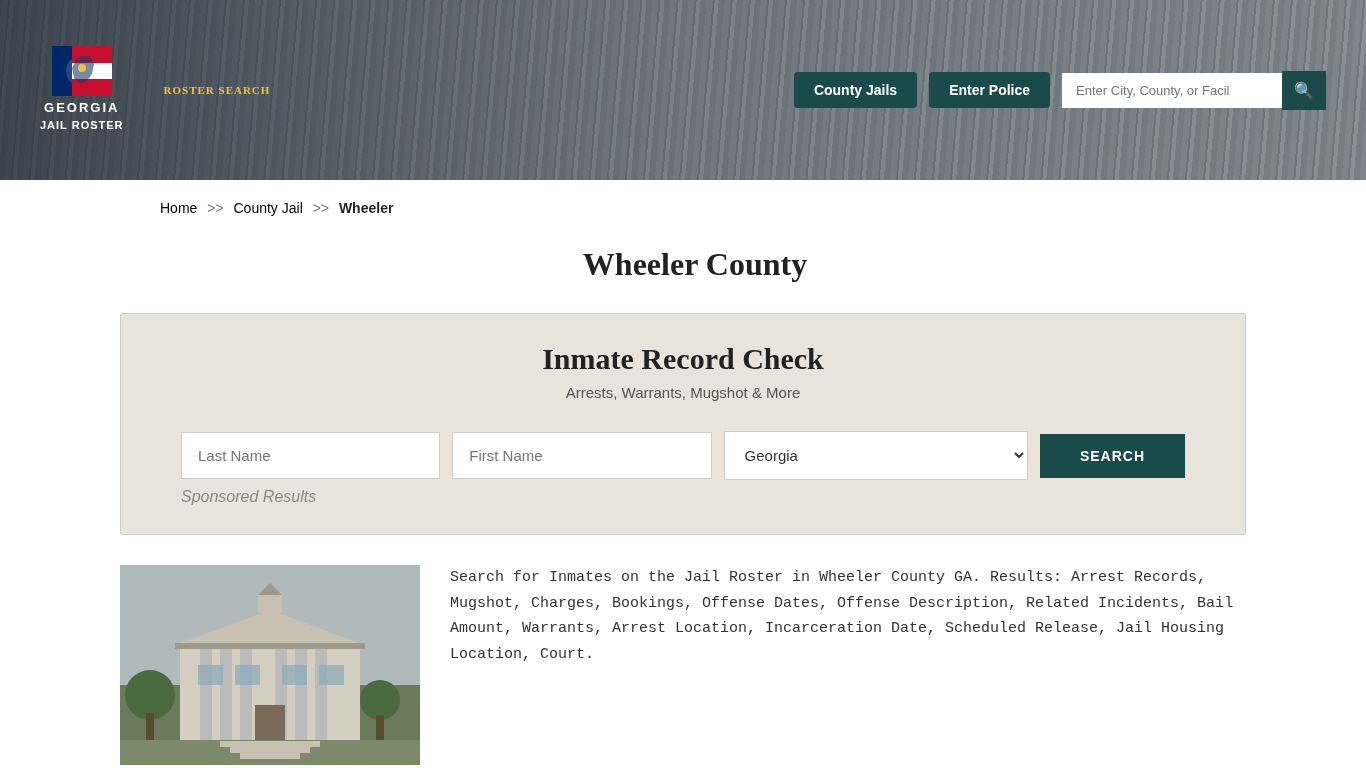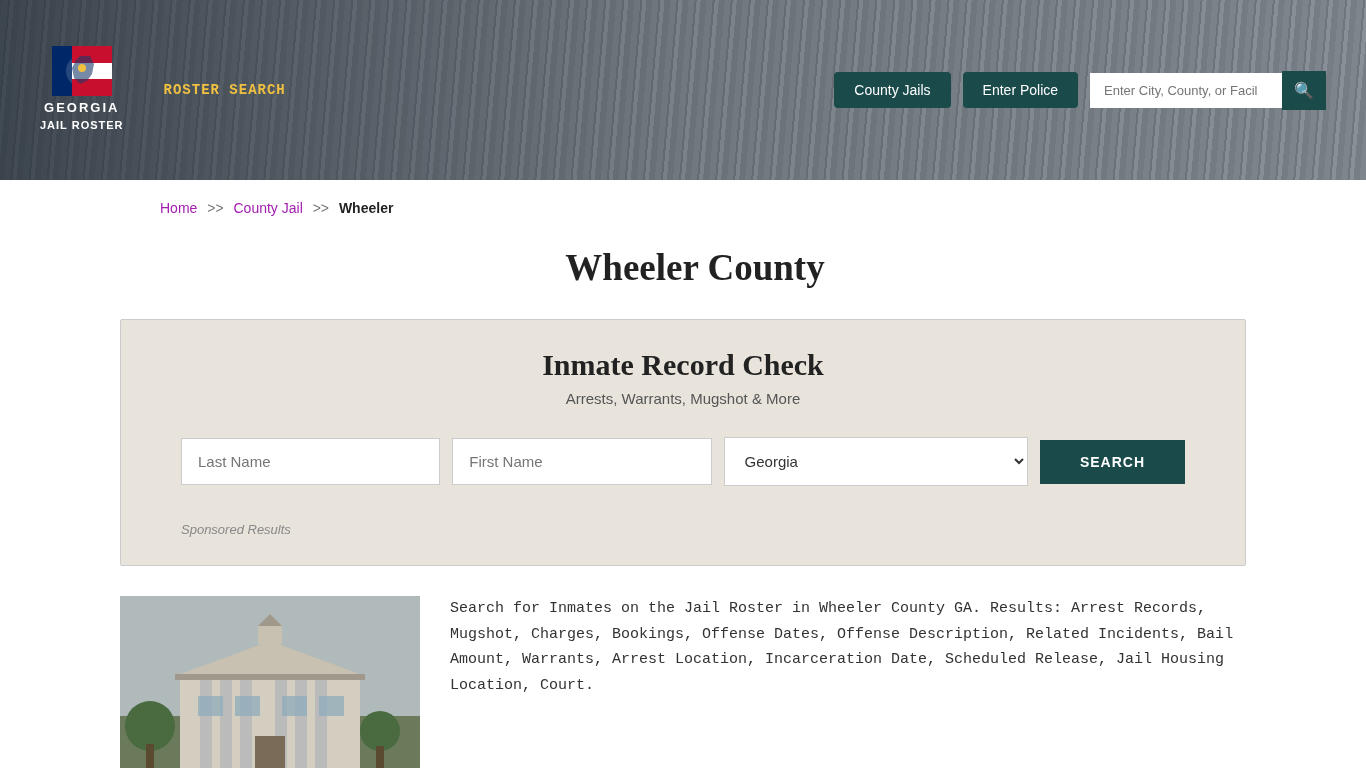--- a/index.html
+++ b/index.html
@@ -55,52 +55,52 @@
       line-height: 1.3;
       margin-top: 4px;
       font-family: Arial, sans-serif;
     }
     .logo-text .line2 {
       font-size: 11px;
       letter-spacing: 1px;
     }
     .nav-roster-search {
       color: #f0c040;
-      font-family: Liberation Mono, monospace;
-      font-size: 14px;
+      font-family: Liberation Serif, serif;
+      font-size: 11px;
       font-weight: bold;
       letter-spacing: 1px;
       text-transform: uppercase;
     }
     .nav-right {
       margin-left: auto;
       display: flex;
       align-items: center;
       gap: 12px;
     }
     .nav-btn {
       padding: 10px 20px;
       border: none;
       border-radius: 4px;
       font-family: Arial, sans-serif;
       font-size: 14px;
-      font-weight: normal;
+      font-weight: bold;
       cursor: pointer;
       background: #1a4a4a;
       color: #fff;
     }
     .search-bar {
       display: flex;
       align-items: center;
     }
     .search-bar input {
       padding: 10px 14px;
       font-size: 13px;
       border: none;
-      width: 192px;
+      width: 220px;
       outline: none;
       font-family: Arial, sans-serif;
       color: #888;
     }
     .search-bar button {
       padding: 10px 12px;
       background: #1a4a4a;
       border: none;
       cursor: pointer;
       color: #fff;
@@ -108,39 +108,39 @@
     }
 
     
     .breadcrumb {
       padding: 20px 160px;
       font-family: Arial, sans-serif;
       font-size: 14px;
       color: #555;
     }
     .breadcrumb a {
-      color: #a21caf;
+      color: #000000;
       text-decoration: none;
     }
     .breadcrumb .sep {
       margin: 0 6px;
       color: #777;
     }
     .breadcrumb .current {
       font-weight: bold;
       color: #222;
     }
 
     
     .page-title-section {
       text-align: center;
       padding: 10px 0 30px;
     }
     .page-title {
-      font-size: 37px;
+      font-size: 32px;
       font-weight: bold;
       font-family: Georgia, serif;
       color: #222;
       padding-left: 24px;
     }
 
     
     .record-check-card {
       background: #e8e4dc;
       border: 1px solid #ccc;
@@ -195,22 +195,22 @@
       color: #fff;
       font-size: 14px;
       font-weight: bold;
       font-family: Arial, sans-serif;
       border: none;
       cursor: pointer;
       letter-spacing: 1px;
       white-space: nowrap;
     }
     .sponsored-label {
-      margin-top: 36px;
-      font-size: 13px;
+      margin-top: 8px;
+      font-size: 16px;
       color: #888;
       font-family: Arial, sans-serif;
       font-style: italic;
     }
 
     
     .bottom-section {
       display: flex;
       gap: 30px;
       padding: 30px 120px;

